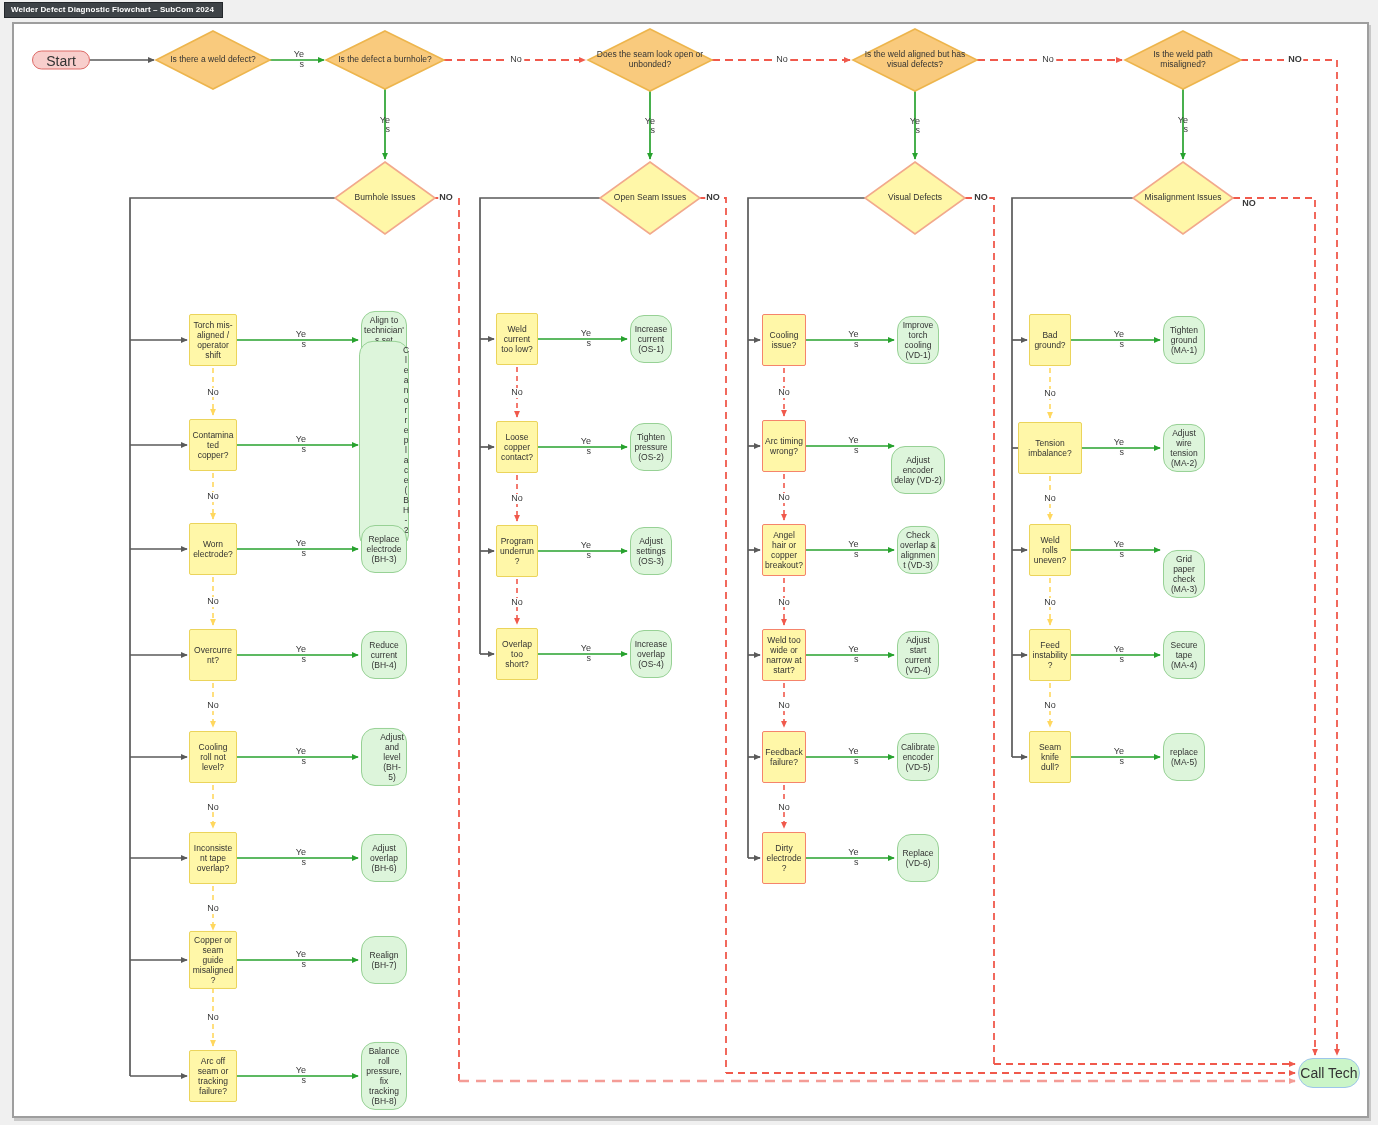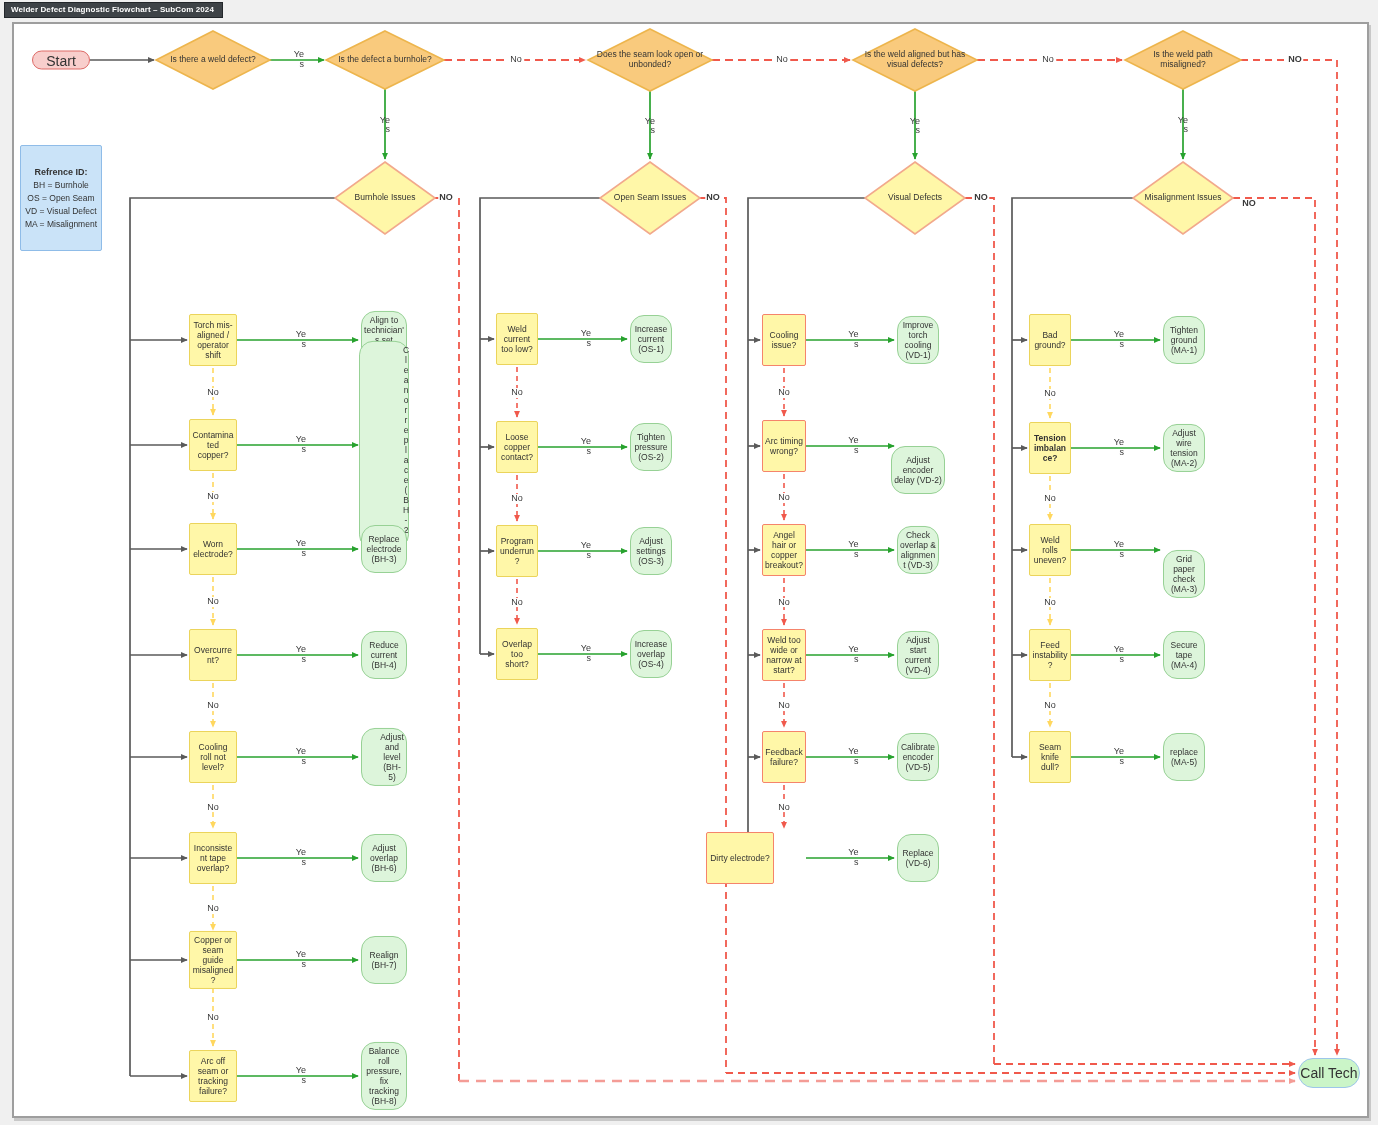--- a/index.html
+++ b/index.html
@@ -170,27 +170,20 @@
       <polygon points="650,29 712,60 650,91 588,60" fill="#F9CA7D" stroke="#EDB54D" stroke-width="1.6"></polygon>
       <polygon points="915,29 977,60 915,91 853,60" fill="#F9CA7D" stroke="#EDB54D" stroke-width="1.6"></polygon>
       <polygon points="1183,31 1241,60 1183,89 1125,60" fill="#F9CA7D" stroke="#EDB54D" stroke-width="1.6"></polygon>
       <polygon points="385,162 435,198 385,234 335,198" fill="#FFF7A8" stroke="#F2A98C" stroke-width="1.6"></polygon>
       <polygon points="650,162 700,198 650,234 600,198" fill="#FFF7A8" stroke="#F2A98C" stroke-width="1.6"></polygon>
       <polygon points="915,162 965,198 915,234 865,198" fill="#FFF7A8" stroke="#F2A98C" stroke-width="1.6"></polygon>
       <polygon points="1183,162 1233,198 1183,234 1133,198" fill="#FFF7A8" stroke="#F2A98C" stroke-width="1.6"></polygon>
     </svg>
   <div id="frame" style="left: 12px; top: 22px; width: 1353px; height: 1092px;"></div>
   <div id="titlebar">Welder Defect Diagnostic Flowchart – SubCom 2024</div>
-  <div id="legend" style="left: 20px; top: 145px; width: 82px; height: 106px;">
-    <div class="hd">Refrence ID:</div>
-    <div>BH = Burnhole</div>
-    <div>OS = Open Seam</div>
-    <div>VD = Visual Defect</div>
-    <div>MA = Misalignment</div>
-  </div>
   <div id="start-node" class="pill" style="left: 61px; top: 60px; width: 58px; height: 19px;">Start</div>
   <div id="calltech-node" class="pill" style="left: 1329px; top: 1073px; width: 62px; height: 30px;">Call Tech</div>
 <div class="dlabel" style="left: 213px; top: 60px; width: 104px;">Is there a weld defect?</div>
     <div class="dlabel" style="left: 385px; top: 60px; width: 108px;">Is the defect a burnhole?</div>
     <div class="dlabel" style="left: 650px; top: 60px; width: 114px;">Does the seam look open or unbonded?</div>
     <div class="dlabel" style="left: 915px; top: 60px; width: 114px;">Is the weld aligned but has visual defects?</div>
     <div class="dlabel" style="left: 1183px; top: 60px; width: 106px;">Is the weld path misaligned?</div>
     <div class="lbl yes-label" style="left: 297px; top: 60px;">Yes</div>
     <div class="lbl no-label" style="left: 516px; top: 60px;">No</div>
     <div class="lbl no-label" style="left: 782px; top: 60px;">No</div>
@@ -264,31 +257,31 @@
     <div class="lbl yes-label" style="left: 851.5px; top: 550px;">Yes</div>
     <div class="lbl no-label" style="left: 784px; top: 602.5px;">No</div>
     <div class="node q red-border" style="left: 784px; top: 655px; width: 44px; text-align: center;">Weld too wide or narrow at start?</div>
     <div class="node a" style="left: 918px; top: 655px; width: 42px;">Adjust start current (VD-4)</div>
     <div class="lbl yes-label" style="left: 851.5px; top: 655px;">Yes</div>
     <div class="lbl no-label" style="left: 784px; top: 706px;">No</div>
     <div class="node q red-border" style="left: 784px; top: 757px; width: 44px;">Feedback failure?</div>
     <div class="node a" style="left: 918px; top: 757px; width: 42px;">Calibrate encoder (VD-5)</div>
     <div class="lbl yes-label" style="left: 851.5px; top: 757px;">Yes</div>
     <div class="lbl no-label" style="left: 784px; top: 807.5px;">No</div>
-    <div class="node q red-border" style="left: 740px; top: 858px; width: 68px;">Dirty electrode?</div>
+    <div class="node q red-border" style="left: 784px; top: 858px; width: 44px;">Dirty electrode?</div>
     <div class="node a" style="left: 918px; top: 858px; width: 42px;">Replace (VD-6)</div>
     <div class="lbl yes-label" style="left: 851.5px; top: 858px;">Yes</div>
     <div class="dlabel" style="left: 1183px; top: 198px; width: 94px;">Misalignment Issues</div>
     <div class="lbl yes-label" style="left: 1181px; top: 125.5px;">Yes</div>
     <div class="lbl NO-label" style="left: 1249px; top: 204px;">NO</div>
     <div class="node q" style="left: 1050px; top: 340px; width: 42px;">Bad ground?</div>
     <div class="node a" style="left: 1184px; top: 340px; width: 42px;">Tighten ground (MA-1)</div>
     <div class="lbl yes-label" style="left: 1117px; top: 340px;">Yes</div>
     <div class="lbl no-label" style="left: 1050px; top: 394px;">No</div>
-    <div class="node q" style="left: 1050px; top: 448px; width: 42px; font-weight: bold;">Tension imbalance?</div>
+    <div class="node q" style="left: 1050px; top: 448px; width: 64px;">Tension imbalance?</div>
     <div class="node a" style="left: 1184px; top: 448px; width: 42px;">Adjust wire tension (MA-2)</div>
     <div class="lbl yes-label" style="left: 1117px; top: 448px;">Yes</div>
     <div class="lbl no-label" style="left: 1050px; top: 499px;">No</div>
     <div class="node q" style="left: 1050px; top: 550px; width: 42px;">Weld rolls uneven?</div>
     <div class="node a" style="left: 1184px; top: 550px; width: 42px; margin-top: 24px;">Grid paper check (MA-3)</div>
     <div class="lbl yes-label" style="left: 1117px; top: 550px;">Yes</div>
     <div class="lbl no-label" style="left: 1050px; top: 602.5px;">No</div>
     <div class="node q" style="left: 1050px; top: 655px; width: 42px;">Feed instability?</div>
     <div class="node a" style="left: 1184px; top: 655px; width: 42px;">Secure tape (MA-4)</div>
     <div class="lbl yes-label" style="left: 1117px; top: 655px;">Yes</div>

